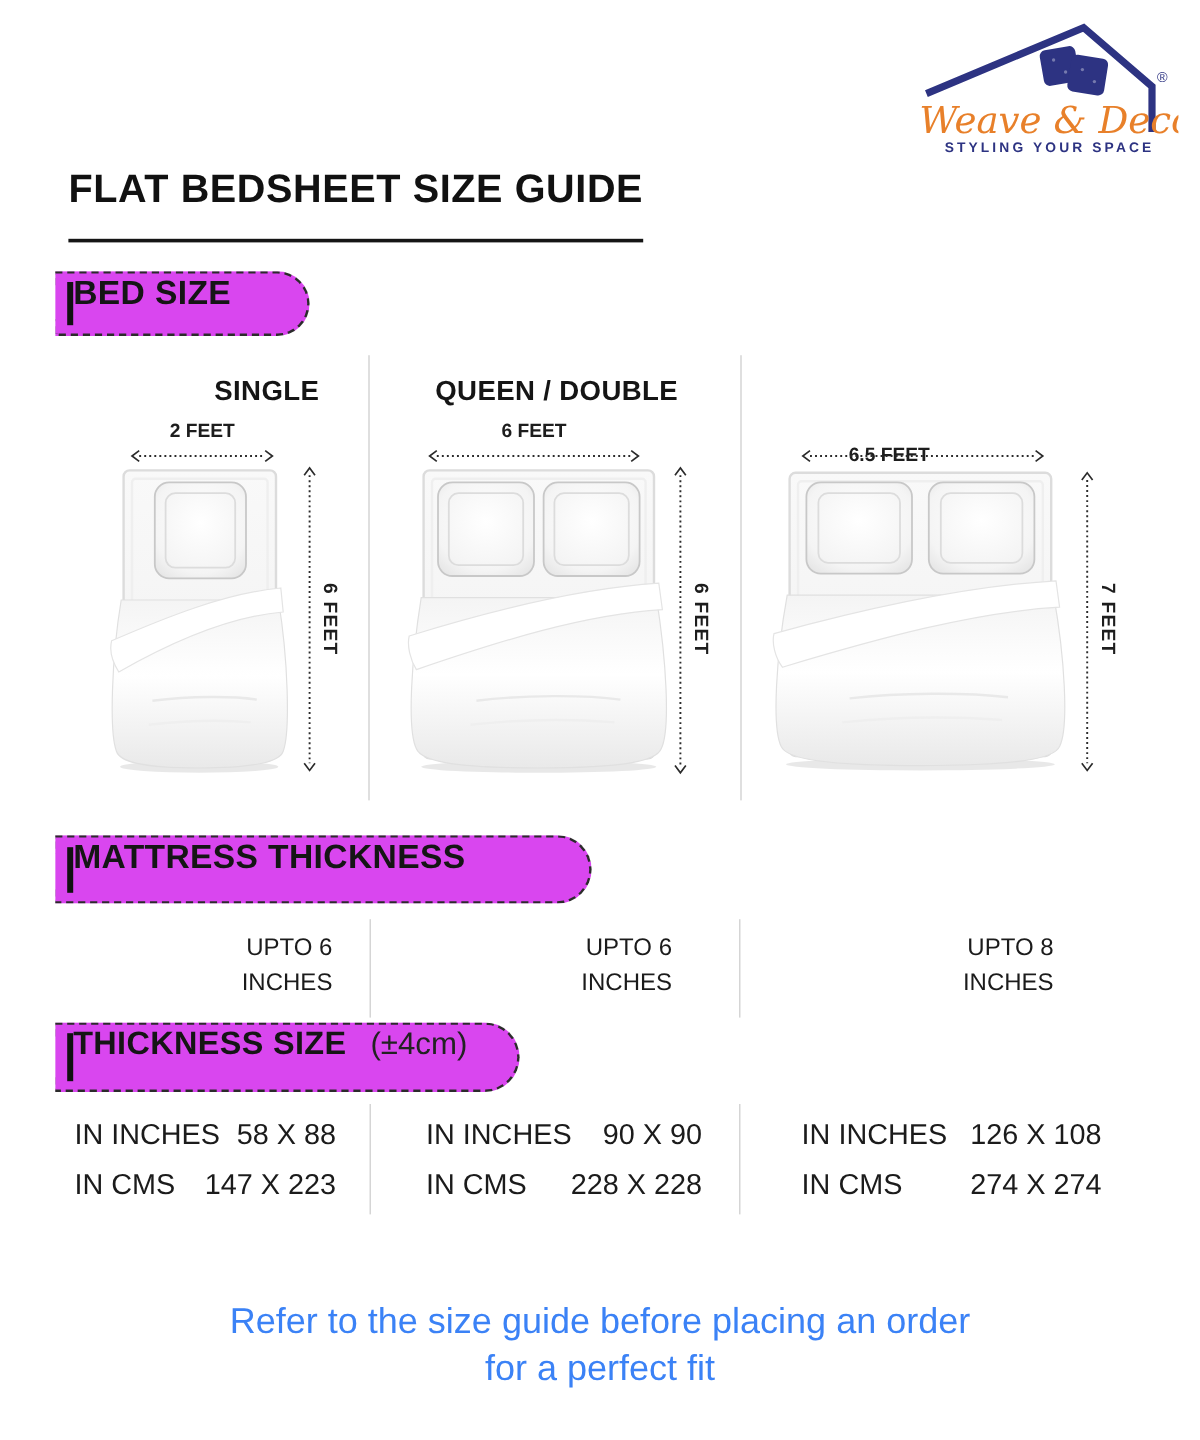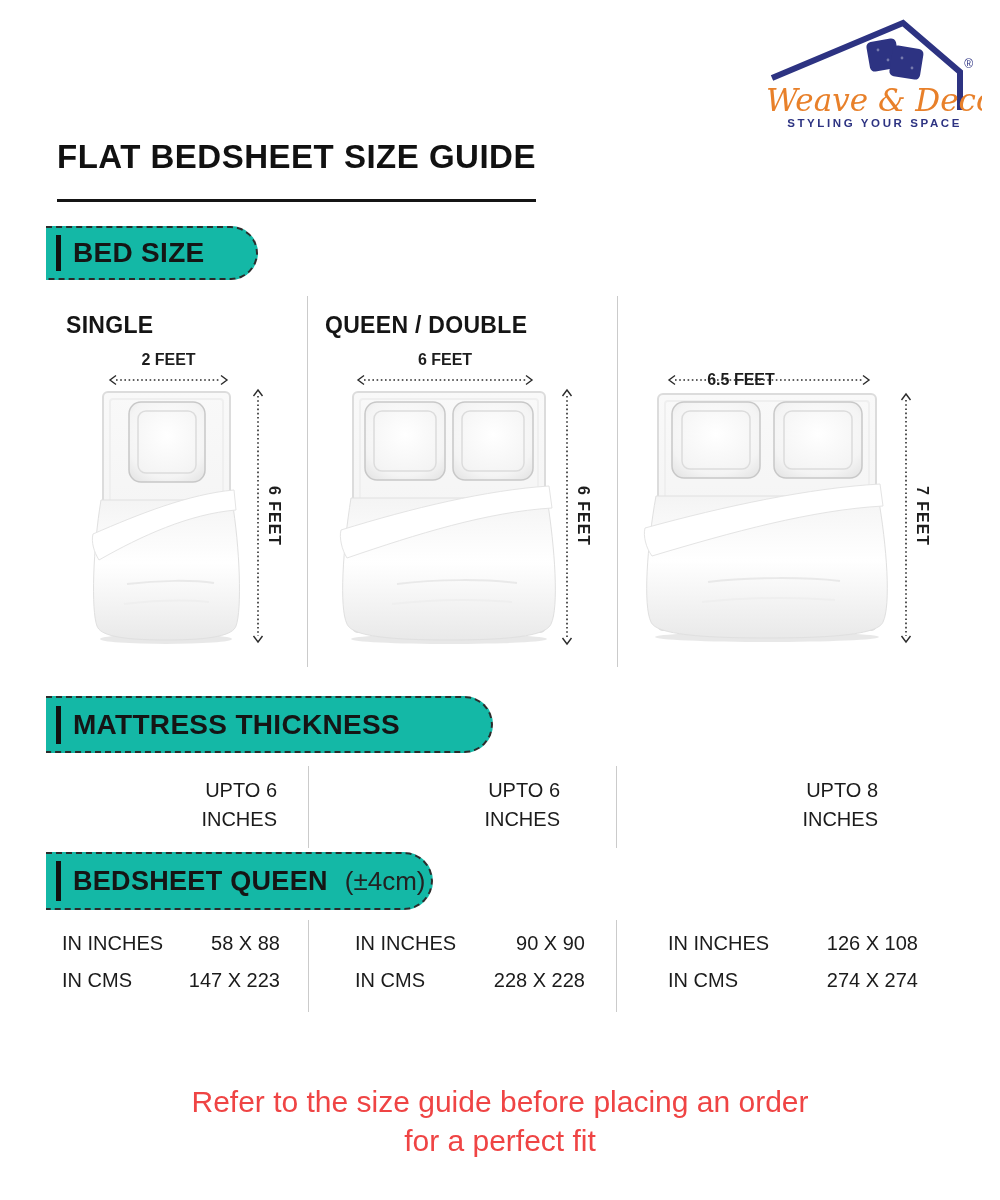--- a/index.html
+++ b/index.html
@@ -12,38 +12,38 @@
   
   .logo { position:absolute; left:750px; top:10px; width:232px; height:122px; }
   
   .title {
     position:absolute; left:57px; top:138px;
     font-size:33px; font-weight:800; letter-spacing:0.5px; color:#111;
     border-bottom:3.5px solid #151515; padding-bottom:23px; white-space:nowrap;
   }
   
   .pill {
-    position:absolute; display:flex; align-items:center; gap:12px;
+    position:absolute; display:flex; align-items:flex-start; 
     border:2px dashed #2b2b2b; border-left:none;
-    padding-left:10px; background:#14b8a6;
+    padding-left:10px; background:#d946ef;
   }
   .pill .accent { width:5px; align-self:center; background:#111; flex:0 0 auto; }
   .pill .pill-label { font-weight:800; color:#151515; white-space:nowrap; letter-spacing:0.3px; }
   .pill-bedsize   { left:46px; top:226px; width:212px; height:54px; border-radius:0 27px 27px 0; }
   .pill-bedsize .accent { height:36px; }
   .pill-bedsize .pill-label { font-size:28px; }
   .pill-mattress  { left:46px; top:696px; width:447px; height:57px; border-radius:0 29px 29px 0; }
   .pill-mattress .accent { height:38px; }
   .pill-mattress .pill-label { font-size:28px; }
   .pill-bedsheet  { left:46px; top:852px; width:387px; height:58px; border-radius:0 29px 29px 0; }
   .pill-bedsheet .accent { height:40px; }
   .pill-bedsheet .pill-label { font-size:27px; }
-  .pill-bedsheet .tolerance { font-size:26px; font-weight:300; color:#222; margin-left:5px; white-space:nowrap; }
-  
-  .bed-name { position:absolute; top:312px; text-align:left; font-size:23px; font-weight:800; letter-spacing:0.3px; color:#151515; }
+  .pill-bedsheet .tolerance { font-size:26px; font-weight:300; color:#222; margin-left:20px; white-space:nowrap; }
+  
+  .bed-name { position:absolute; top:312px; text-align:right; font-size:23px; font-weight:800; letter-spacing:0.3px; color:#151515; }
   .bed-name.c1 { left:66px;  width:200px; }
   .bed-name.c2 { left:325px; width:240px; }
   .bed-name.c3 { left:669px; width:200px; }
   .w-dim { position:absolute; top:351px; text-align:center; font-size:16px; font-weight:700; color:#1d1d1d; }
   .w-dim.c1 { left:108px; width:121px; }
   .w-dim.c2 { left:356px; width:178px; }
   .w-dim.c3 { left:639px; width:204px;margin-top:20px; }
   .h-arrow { position:absolute; top:374px; }
   .h-arrow.c1 { left:108px; }
   .h-arrow.c2 { left:356px; }
@@ -75,23 +75,23 @@
   
   .thick { position:absolute; top:776px; width:200px; text-align:right; font-size:20px; font-weight:500; line-height:1.45; color:#1b1b1b; }
   .thick.c1 { left:77px; }
   .thick.c2 { left:360px; }
   .thick.c3 { left:678px; }
   
   .size-cell { position:absolute; top:932px; }
   .size-cell.c1 { left:62px;  width:218px; }
   .size-cell.c2 { left:355px; width:230px; }
   .size-cell.c3 { left:668px; width:250px; }
-  .size-row { display:flex; justify-content:space-between; align-items:baseline; font-size:20px; font-weight:500; color:#1b1b1b; margin-bottom:14px;gap:12px; }
-  
-  .footer { position:absolute; left:0; top:1082px; width:1000px; text-align:center; font-size:30px; font-weight:300; color:#ef4444; line-height:1.3; }
+  .size-row { display:flex; justify-content:space-between; align-items:baseline; font-size:24px; font-weight:500; color:#1b1b1b; margin-bottom:14px;gap:12px; }
+  
+  .footer { position:absolute; left:0; top:1082px; width:1000px; text-align:center; font-size:30px; font-weight:300; color:#3b82f6; line-height:1.3; }
 </style>
 </head>
 <body>
 
 <div class="page">
 
   <svg width="0" height="0" style="position:absolute" aria-hidden="true">
     <defs>
       <radialGradient id="pilG" cx="50%" cy="42%" r="75%">
         <stop offset="0%" stop-color="#ffffff"></stop>
@@ -234,21 +234,21 @@
   <div class="thick c3">
     <div>UPTO 8</div>
     <div>INCHES</div>
   </div>
 
   <div class="vdiv m1"></div>
   <div class="vdiv m2"></div>
 
   <div class="pill pill-bedsheet">
     <span class="accent"></span>
-    <span class="pill-label">BEDSHEET QUEEN</span>
+    <span class="pill-label">THICKNESS SIZE</span>
     <span class="tolerance">(±4cm)</span>
   </div>
 
   <div class="size-cell c1">
     <div class="size-row">
       <span>IN INCHES</span>
       <span>58 X 88</span>
     </div>
     <div class="size-row">
       <span>IN CMS</span>

